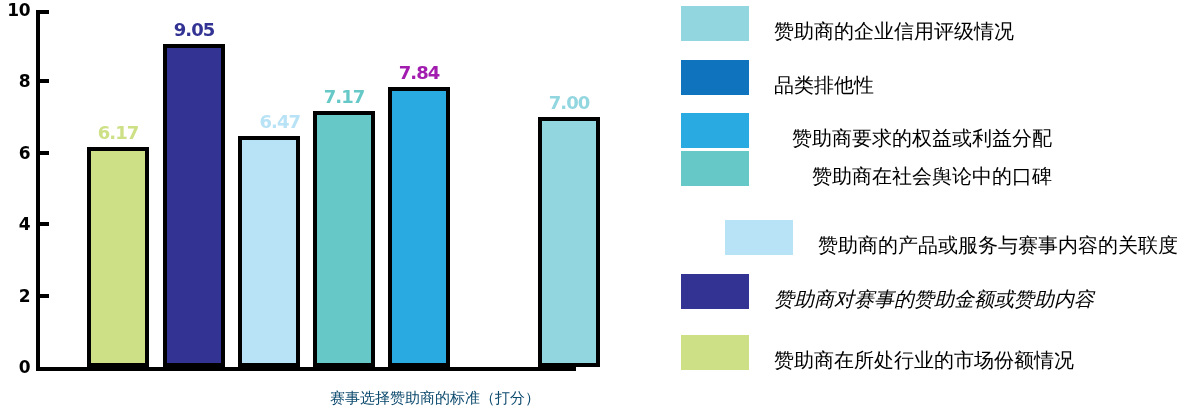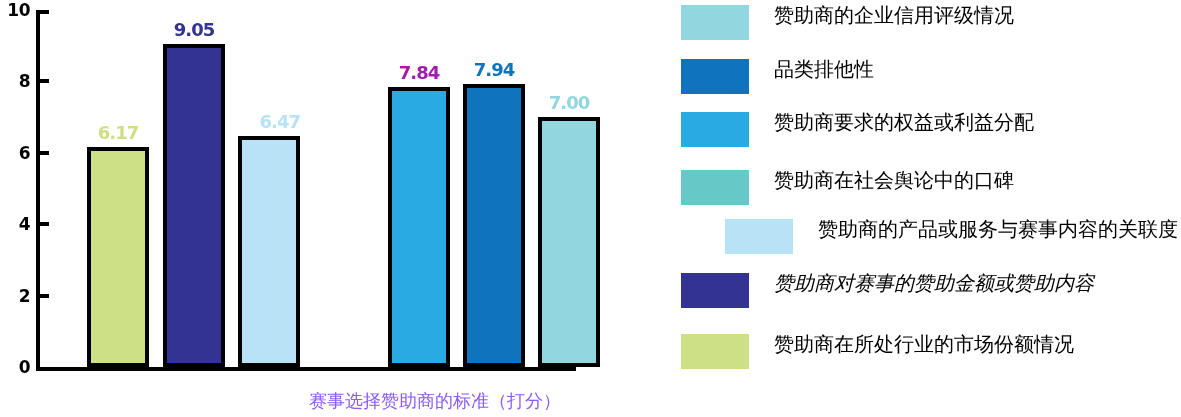--- a/index.html
+++ b/index.html
@@ -120,41 +120,41 @@
     letter-spacing: -1px;
     white-space: nowrap;
   }
 
   .x-axis-title {
     position: absolute;
     left: 0;
     top: 389px;
     width: 620px;
     text-align: center;
-    font-size: 18px;
-    color: #8b5cf6;
+    font-size: 15px;
+    color: #0c4a6e;
     font-family: "DejaVu Sans", sans-serif;
     white-space: nowrap;
     padding-left: 250px;
     box-sizing: border-box;
   }
 
   
   #legend {
     position: absolute;
     left: 645px;
     top: 2px;
     width: 536px;
     height: 380px;
   }
   .legend-item {
     position: absolute;
     left: 0;
     display: flex;
-    align-items: flex-start;
+    align-items: flex-end;
     height: 36px;
     padding-left: 36px;
   }
   .legend-swatch {
     width: 68px;
     height: 35px;
     flex: 0 0 auto;
   }
   .legend-label {
     margin-left: 25px;
@@ -198,51 +198,51 @@
           <div class="bar-value" style="bottom: 224.269px; color: rgb(205, 224, 133);">6.17</div>
         </div>
         <div class="bar-slot" style="left: 123px; height: 357px;">
           <div class="bar" title="赞助商对赛事的赞助金额或赞助内容: 9.05" style="height: 323.085px; background: rgb(51, 51, 148);"></div>
           <div class="bar-value" style="bottom: 327.085px; color: rgb(51, 51, 148);">9.05</div>
         </div>
         <div class="bar-slot" style="left: 198px; height: 357px;">
           <div class="bar" title="赞助商的产品或服务与赛事内容的关联度: 6.47" style="height: 230.979px; background: rgb(184, 226, 245);"></div>
           <div class="bar-value" style="bottom: 234.979px; color: rgb(184, 226, 245); text-align: right;">6.47</div>
         </div>
+        <div class="bar-slot" style="left: 273px; height: 357px;">
+          <div class="bar" title="赞助商在社会舆论中的口碑: 7.17" style="height: 255.969px; background: rgb(102, 201, 200);"></div>
+          <div class="bar-value" style="bottom: 259.969px; color: rgb(102, 201, 200);">7.17</div>
+        </div>
         <div class="bar-slot" style="left: 348px; height: 357px;">
           <div class="bar" title="赞助商要求的权益或利益分配: 7.84" style="height: 279.888px; background: rgb(41, 171, 226);"></div>
           <div class="bar-value" style="bottom: 283.888px; color: #a21caf;">7.84</div>
-        </div>
-        <div class="bar-slot" style="left: 423px; height: 357px;">
-          <div class="bar" title="品类排他性: 7.94" style="height: 283.458px; background: rgb(16, 115, 190);"></div>
-          <div class="bar-value" style="bottom: 287.458px; color: rgb(16, 115, 190);">7.94</div>
         </div>
         <div class="bar-slot" style="left: 498px; height: 357px;">
           <div class="bar" title="赞助商的企业信用评级情况: 7.00" style="height: 249.9px; background: rgb(146, 214, 224);"></div>
           <div class="bar-value" style="bottom: 253.9px; color: rgb(146, 214, 224);">7.00</div>
         </div>
       </div>
 
     <div class="x-axis-title">赛事选择赞助商的标准（打分）</div>
   </div>
 
   <div id="legend">
       <div class="legend-item" style="top: 3px;">
         <div class="legend-swatch" style="background: rgb(146, 214, 224);"></div>
         <div class="legend-label">赞助商的企业信用评级情况</div>
       </div>
       <div class="legend-item" style="top: 56.5px;">
         <div class="legend-swatch" style="background: rgb(16, 115, 190);"></div>
         <div class="legend-label">品类排他性</div>
       </div>
-      <div class="legend-item" style="top: 110px;">
+      <div class="legend-item" style="top: 110px; gap: 18px;">
         <div class="legend-swatch" style="background: rgb(41, 171, 226);"></div>
         <div class="legend-label">赞助商要求的权益或利益分配</div>
       </div>
-      <div class="legend-item" style="top: 168px;">
+      <div class="legend-item" style="top: 148px; gap: 38px;">
         <div class="legend-swatch" style="background: rgb(102, 201, 200);"></div>
         <div class="legend-label">赞助商在社会舆论中的口碑</div>
       </div>
       <div class="legend-item" style="top: 217px; margin-left: 44px;">
         <div class="legend-swatch" style="background: rgb(184, 226, 245);"></div>
         <div class="legend-label">赞助商的产品或服务与赛事内容的关联度</div>
       </div>
       <div class="legend-item" style="top: 270.5px; font-style: italic;">
         <div class="legend-swatch" style="background: rgb(51, 51, 148);"></div>
         <div class="legend-label">赞助商对赛事的赞助金额或赞助内容</div>

